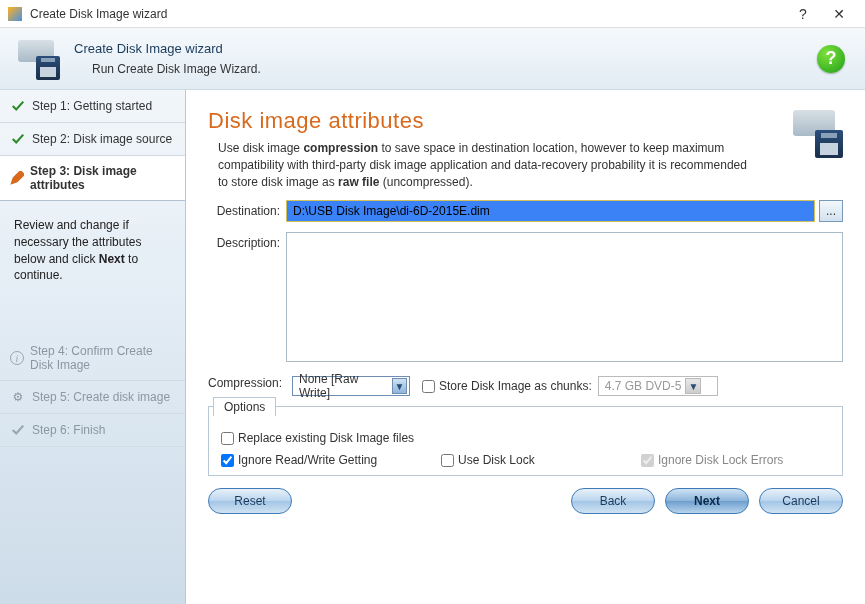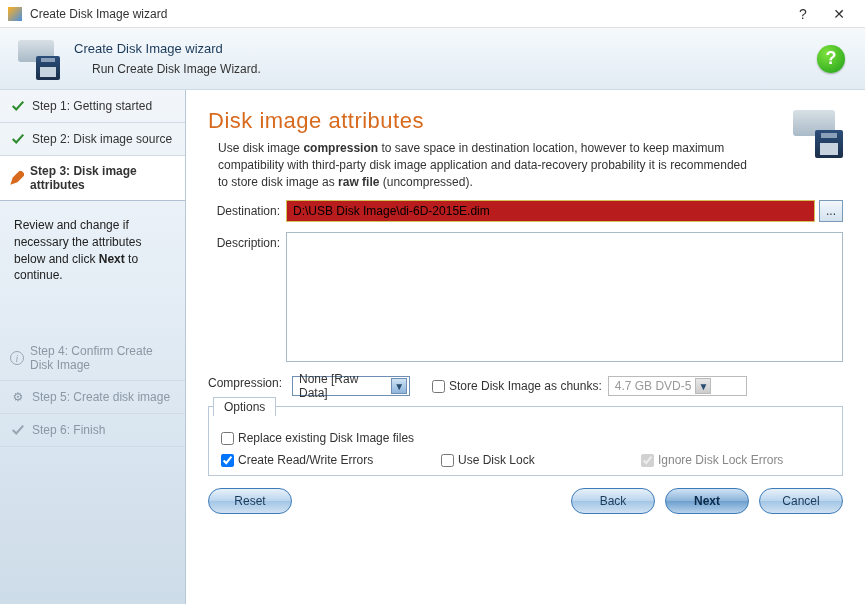--- a/index.html
+++ b/index.html
@@ -41,31 +41,31 @@
 .main-head .desc b { font-weight:bold; }
 .main-head .mh-icon { width:50px; height:50px; position:relative; }
 .main-head .mh-icon .disk2 { width:42px; height:26px; background:linear-gradient(#d8e0e6,#a9bac7); border-radius:3px; position:absolute; top:2px; left:0; }
 .main-head .mh-icon .floppy2 { width:28px; height:28px; background:linear-gradient(#2b4e7a,#1a2f4a); border-radius:2px; position:absolute; bottom:0; right:0; }
 .main-head .mh-icon .floppy2::before{content:"";position:absolute;top:3px;left:6px;width:16px;height:5px;background:#8aa0b8;}
 .main-head .mh-icon .floppy2::after{content:"";position:absolute;bottom:3px;left:5px;width:18px;height:12px;background:#c7d3df;}
 
 .form-row { display:flex; align-items:flex-start; margin-top:10px; }
 .form-row label { width:78px; text-align:right; padding-right:6px; padding-top:4px; font-size:12px; }
 .form-row .ctrl { flex:1; display:flex; gap:4px; }
-.txt-input { flex:1; height:22px; border:1px solid #d4c15a; background:#b91c1c; padding:0 6px; font-size:12px; font-family:inherit; }
+.txt-input { flex:1; height:22px; border:1px solid #d4c15a; background:#3b82f6; padding:0 6px; font-size:12px; font-family:inherit; }
 .browse-btn { width:24px; height:22px; border:1px solid #7a99b8; background:linear-gradient(#f2f7fb,#d4e2ef); font-size:12px; cursor:pointer; display:flex; align-items:center; justify-content:center; }
 .desc-area { flex:1; height:130px; border:1px solid #a9bac7; background:#fff; resize:none; font-family:inherit; font-size:12px; padding:4px; }
 
 .compress-row { display:flex; margin-top:14px; gap:6px; font-size:12px; }
 .compress-row label.lbl { width:78px; text-align:right; padding-right:6px; }
 .select { display:inline-flex; align-items:center; height:20px; border:1px solid #6e8fb3; background:#fff; padding:0 2px 0 6px; font-size:12px; position:relative; }
 .select .sel-btn { width:16px; height:16px; background:linear-gradient(#cfe3f5,#8eb5da); margin-left:4px; display:flex; align-items:center; justify-content:center; color:#2a4e72; font-size:10px; border:1px solid #6e8fb3; }
 .select.disabled { color:#999; border-color:#bbb; }
 .select.disabled .sel-btn { background:linear-gradient(#e8e8e8,#ccc); border-color:#bbb; }
-.cbx { display:inline-flex; align-items:center; gap:4px; margin-left:16px; }
+.cbx { display:inline-flex; align-items:center; gap:4px; margin-left:6px; }
 .cbx input { width:13px; height:13px; }
 .cbx.disabled { color:#888; }
 
 .options-group { border:1px solid #b8c8d6; margin-top:10px; padding:10px 12px 8px 12px; position:relative; }
 .options-group .legend { position:absolute; top:-10px; left:4px; background:#fff; border:1px solid #b8c8d6; border-bottom:none; padding:2px 10px; font-size:12px; }
 .opt-row { display:flex; gap:40px; margin-top:8px; }
 .opt-row .cbx { margin-left:0; }
 
 .status-box { border:1px solid #b8c8d6; margin-top:10px; padding:6px 8px; font-size:12px; }
 
@@ -179,45 +179,45 @@
     <div class="form-row">
       <label>Description:</label>
       <div class="ctrl">
         <textarea class="desc-area" style=""></textarea>
       </div>
     </div>
 
     <div class="compress-row">
       <label class="lbl">Compression:</label>
       <div class="select" style="width:118px">
-        <span>None [Raw Data]</span>
+        <span>None [Raw Write]</span>
         <span class="sel-btn">▼</span>
       </div>
       <label class="cbx">
         <input type="checkbox" style="">
           <span>Store Disk Image as chunks:</span>
       </label>
-      <div class="select disabled" style="width:139px">
+      <div class="select disabled" style="width:120px">
         <span>4.7 GB DVD-5</span>
         <span class="sel-btn">▼</span>
       </div>
     </div>
 
     <div class="options-group">
       <div class="legend">Options</div>
       <div class="opt-row" style="margin-top:14px">
         <label class="cbx">
           <input type="checkbox" style="">
             <span>Replace existing Disk Image files</span>
         </label>
       </div>
       <div class="opt-row">
         <label class="cbx" style="width:180px">
           <input type="checkbox" checked="" style="">
-            <span>Create Read/Write Errors</span>
+            <span>Ignore Read/Write Getting</span>
         </label>
         <label class="cbx" style="width:160px">
           <input type="checkbox" style="">
             <span>Use Disk Lock</span>
         </label>
         <label class="cbx disabled">
           <input type="checkbox" checked="" disabled="" style="">
             <span>Ignore Disk Lock Errors</span>
         </label>
       </div>

